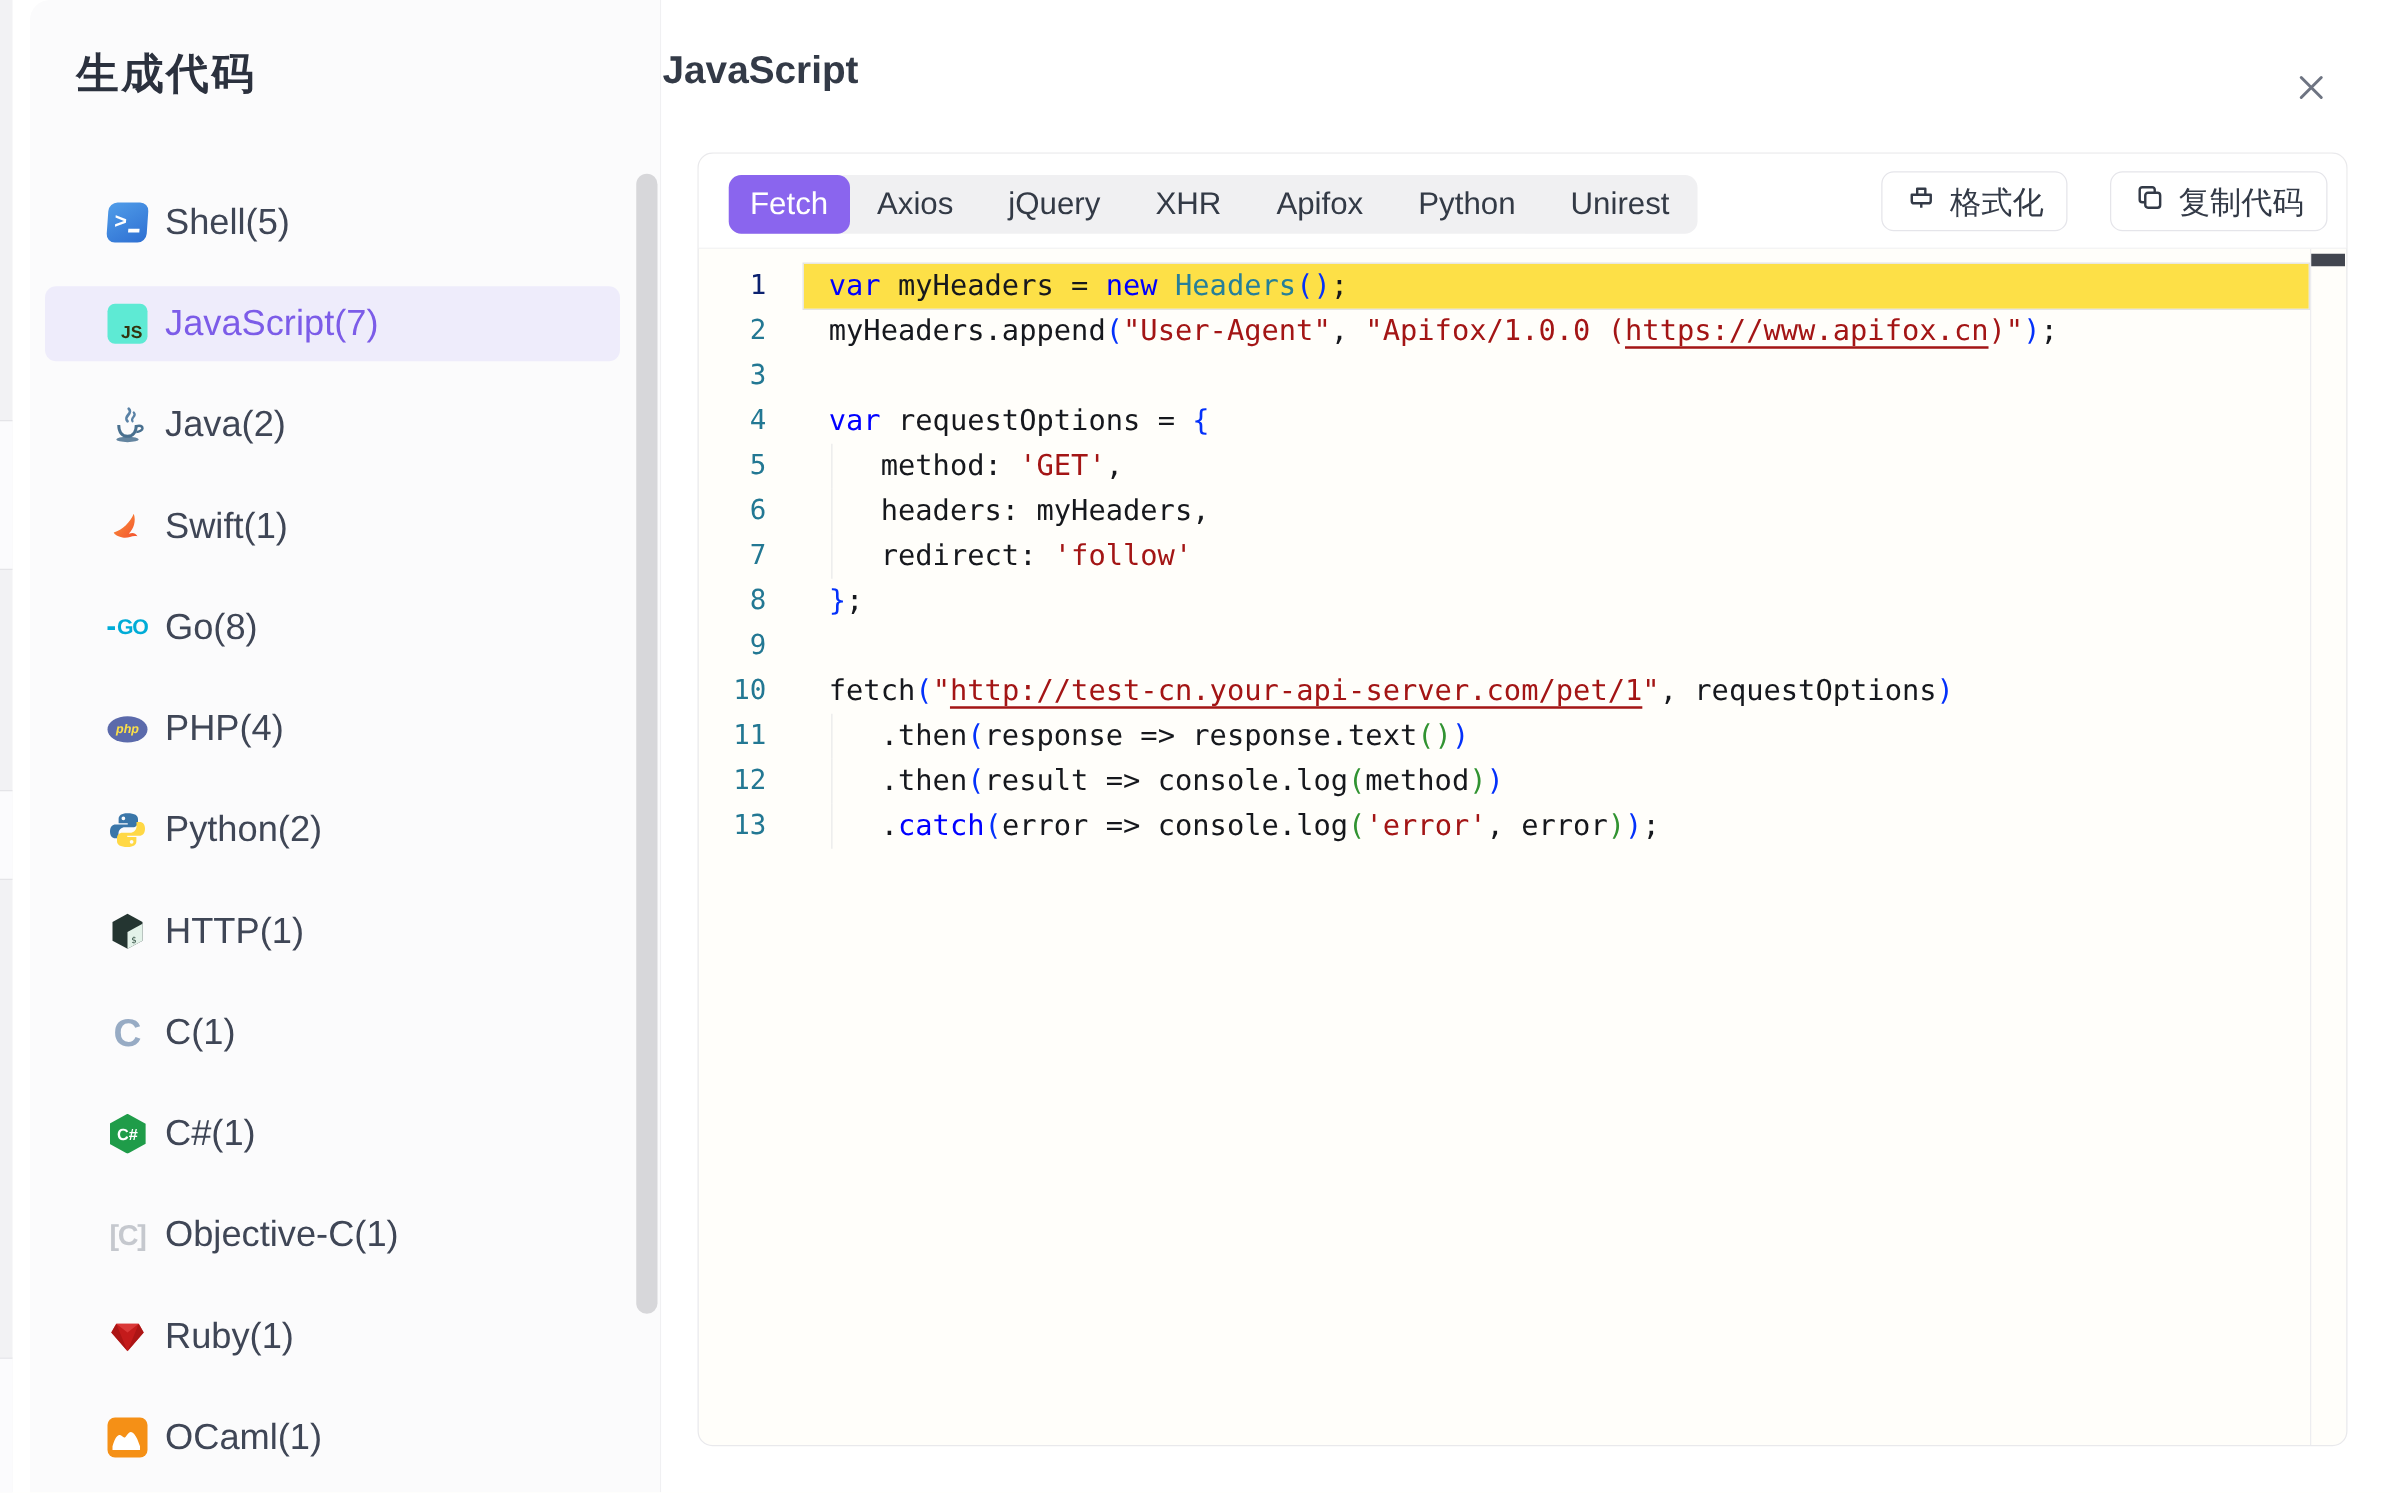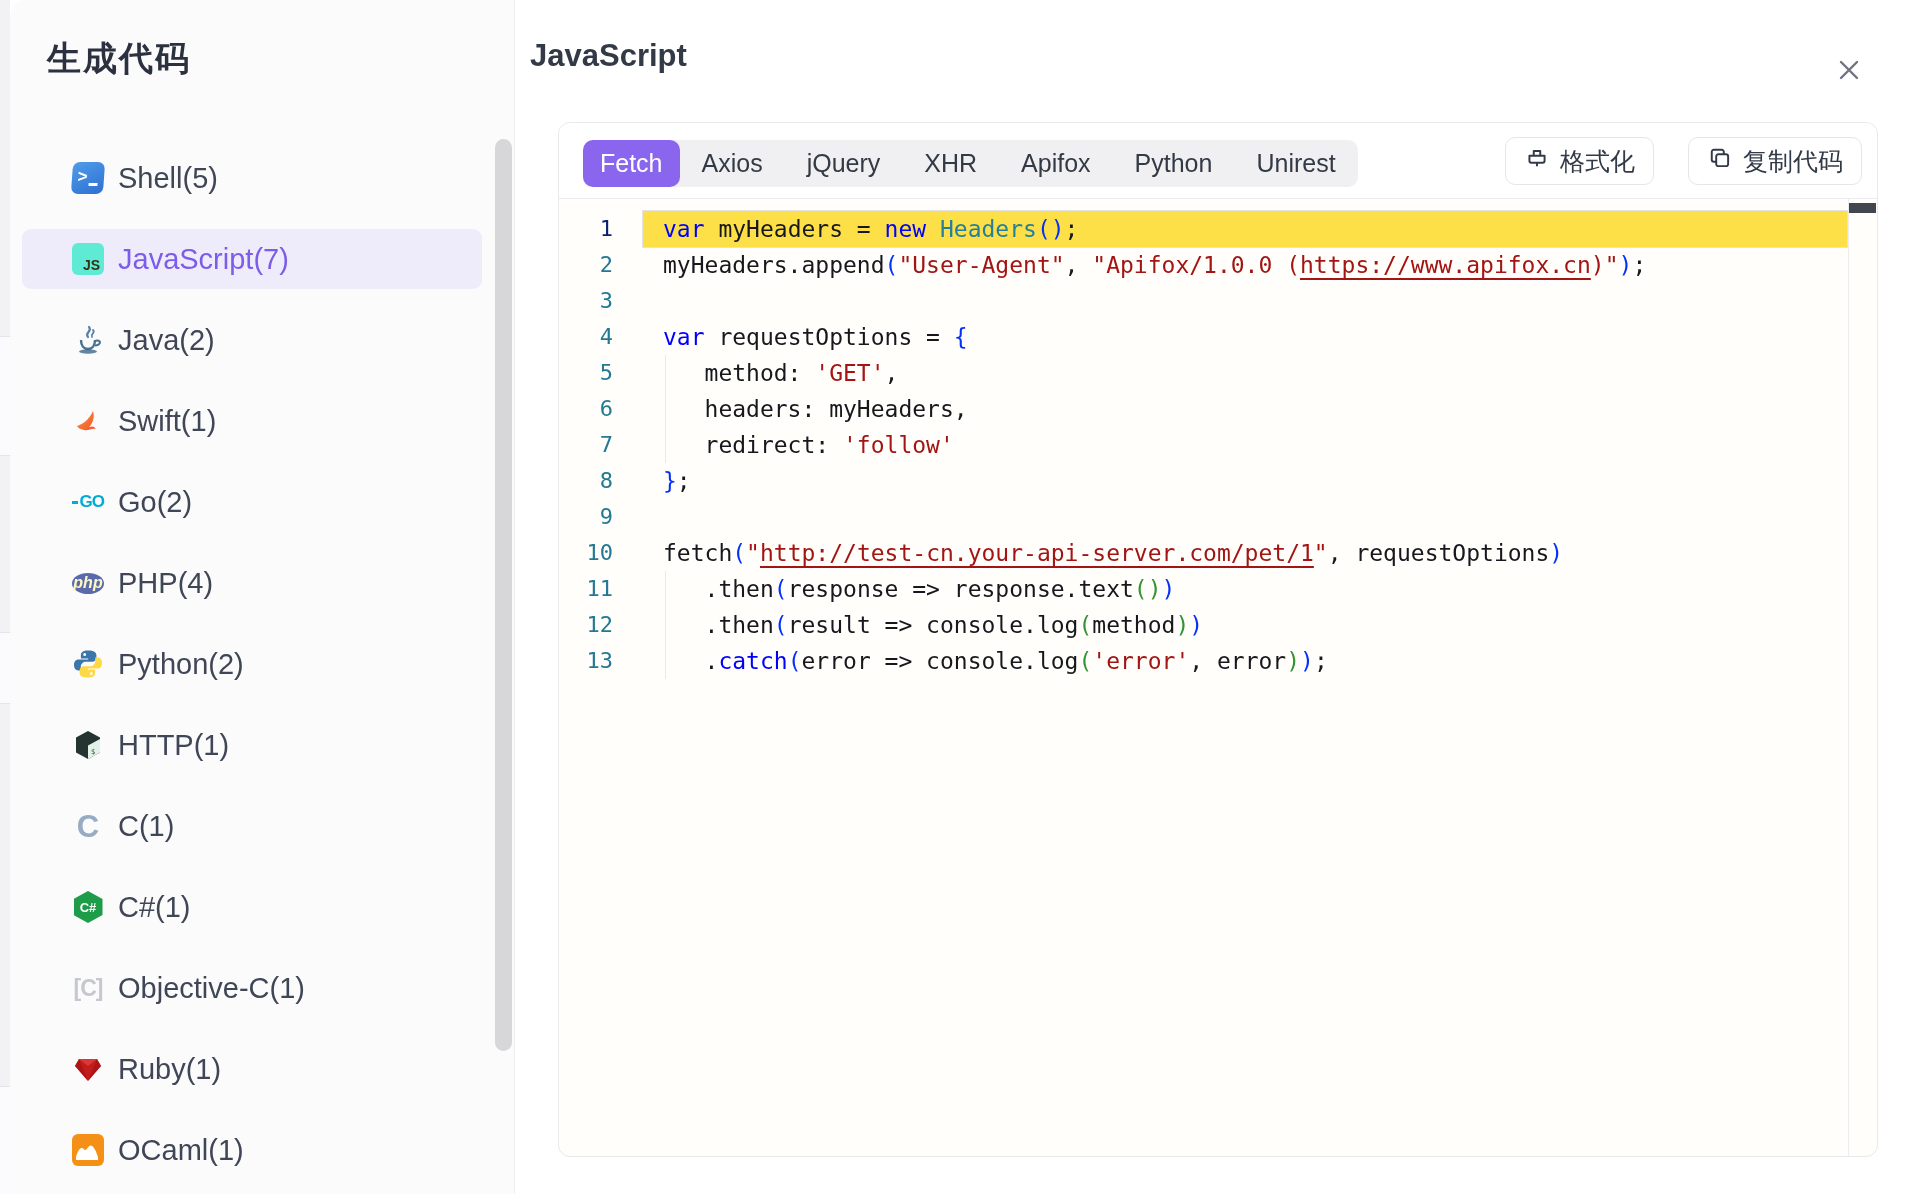--- a/index.html
+++ b/index.html
@@ -10,21 +10,21 @@
     color:#333a47;
   }
   
   .left-strip{position:absolute;left:0;top:0;width:10px;height:1194px;background:#f2f2f4;}
   .left-strip .frag{position:absolute;left:0;width:10px;background:#fbfbfd;border-top:1px solid #e4e4e8;border-bottom:1px solid #e4e4e8;}
   .frag1{top:336px;height:118px;}
   .frag2{top:632px;height:70px;}
   .frag3{top:1086px;height:108px;border-bottom:none;}
 
   
-  .sidebar{position:absolute;left:10px;top:0;width:504px;height:1194px;background:#fbfbfc;
+  .sidebar{position:absolute;left:24px;top:0;width:504px;height:1194px;background:#fbfbfc;
     border-right:1px solid #f0f0f2;border-top-left-radius:16px;}
   .sidebar-title{position:absolute;left:37px;top:36px;font-size:34px;font-weight:600;color:#2b313e;letter-spacing:2px;}
   .lang-list{position:absolute;left:0;top:148px;width:100%;list-style:none;margin:0;padding:0;}
   .lang-item{margin:0 0 21px 12px;width:460px;height:60px;border-radius:9px;display:flex;align-items:center;
     gap:14px;padding-left:50px;box-sizing:border-box;cursor:pointer;}
   .lang-item.active{background:#eeecfb;}
   .lang-label{font-size:29px;color:#3f4656;}
   .lang-item.active .lang-label{color:var(--accent-text);}
   .sidebar-scrollbar{position:absolute;left:485px;top:139px;width:17px;height:912px;border-radius:9px;background:#d7d7da;}
 
@@ -32,22 +32,22 @@
   .lang-icon{width:32px;height:32px;flex:none;display:flex;align-items:center;justify-content:center;position:relative;font-style:normal;}
   .lang-icon svg{display:block;}
   .icon-shell-icon{background:linear-gradient(150deg,#509de9,#2e6fd2);border-radius:7px;transform:skewX(-4deg);}
   .icon-shell-icon b{color:#fff;font-size:17px;font-weight:700;line-height:1;transform:translateY(-2px);}
   .icon-shell-icon i{width:9px;height:3px;background:#fff;margin:12px 0 0 2px;}
   .icon-javascript-icon{background:#5eead4;border-radius:6px;}
   .icon-javascript-icon b{position:absolute;right:4px;bottom:2px;font-size:14px;font-weight:700;color:#33340f;}
   .icon-go-icon{color:#00acd7;font-weight:800;}
   .icon-go-icon i{width:8px;height:3px;background:#00acd7;margin-right:2px;}
   .icon-go-icon b{font-size:17px;letter-spacing:-1px;}
-  .icon-php-icon span{width:32px;height:21px;background:#5b6aab;border-radius:50%;color:#fef9c3;display:flex;align-items:center;
-    justify-content:center;font-style:italic;font-weight:700;font-size:16px;}
+  .icon-php-icon span{width:32px;height:21px;background:#5b6aab;border-radius:50%;color:#fde047;display:flex;align-items:center;
+    justify-content:center;font-style:italic;font-weight:700;font-size:10px;}
   .icon-c-icon b{color:#97abc4;font-weight:700;font-size:31px;line-height:1;}
   .icon-csharp-icon span{width:29px;height:32px;background:#1f9c49;color:#fff;font-size:13px;font-weight:700;
     clip-path:polygon(50% 0,100% 25%,100% 75%,50% 100%,0 75%,0 25%);display:flex;align-items:center;justify-content:center;}
   .icon-objective-c-icon b{color:#c5c8ce;font-weight:700;font-size:23px;letter-spacing:-1px;}
   .icon-ocaml-icon{background:#f59016;border-radius:6px;}
 
   
   .panel-title{position:absolute;left:530px;top:38px;font-size:31px;font-weight:600;color:#333a47;}
   .close-btn{position:absolute;left:1826px;top:48px;width:46px;height:46px;background:none;border:none;padding:0;
     display:flex;align-items:center;justify-content:center;cursor:pointer;}
@@ -131,21 +131,21 @@
             <path fill="url(#swg)" d="M5 21c7-2 13-8 16-15 2 6 0 12-4 16 3-1 5-1 7 2-5-1-7 2-12 1-4-1-6-2-7-4z"></path>
           </svg>
         </span>
         <span class="lang-label">Swift(1)</span>
       </li>
       <li class="lang-item">
         <span class="lang-icon icon-go-icon">
           <i></i>
           <b>GO</b>
         </span>
-        <span class="lang-label">Go(2)</span>
+        <span class="lang-label">Go(8)</span>
       </li>
       <li class="lang-item">
         <span class="lang-icon icon-php-icon">
           <span>php</span>
         </span>
         <span class="lang-label">PHP(4)</span>
       </li>
       <li class="lang-item">
         <span class="lang-icon icon-python-icon">
           <svg width="32" height="32" viewBox="0 0 32 32">

